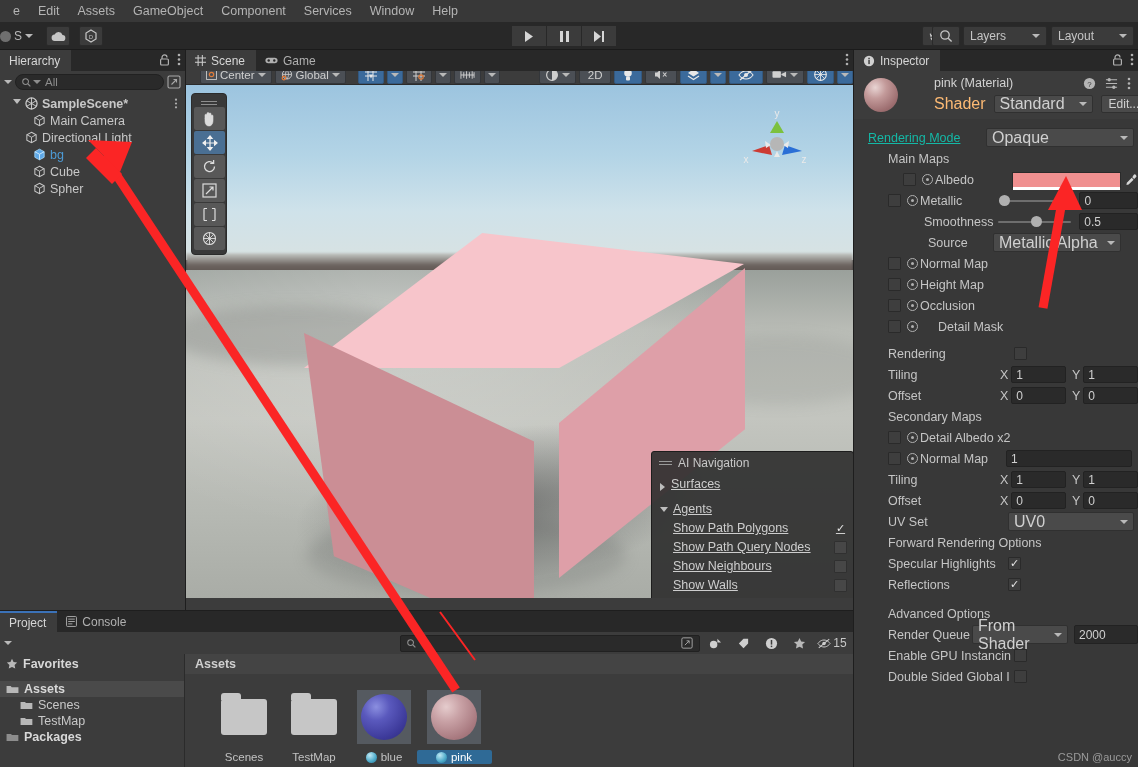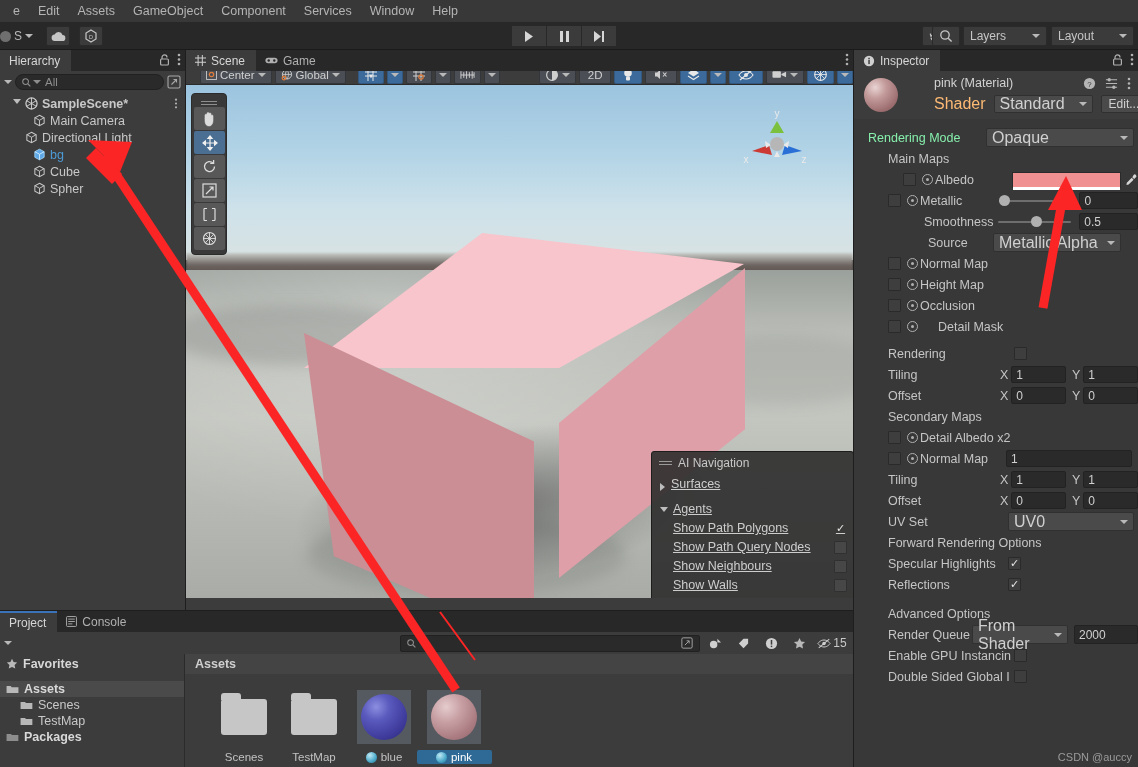--- a/index.html
+++ b/index.html
@@ -134,21 +134,21 @@
   #matball{ width:34px; height:34px; border-radius:50%; background:radial-gradient(circle at 33% 28%, #e8d4d3 0%, #c39a9a 33%, #9d6e70 72%, #7e5759 100%); }
   #mattitle{ position:absolute; left:80px; top:5px; font-size:12.5px; color:#d2d2d2;}
   #matheader .hicons{ position:absolute; right:7px; top:6px; display:flex; gap:9px; align-items:center; color:#b5b5b5;}
   #shaderrow{ position:absolute; left:80px; top:24px; display:flex; align-items:center; gap:8px;}
   .ddfield{ background:#4a4a4a; border:1px solid #303030; border-radius:2px; height:18px; display:flex; align-items:center;
             padding:0 5px; justify-content:space-between; color:#d0d0d0; font-size:16px; cursor:default; }
   .btn{ background:#4a4a4a; border:1px solid #303030; border-radius:2px; height:18px; display:flex; align-items:center;
         padding:0 7px; color:#d0d0d0; font-size:12px; cursor:default;}
   #inspbody{ padding:8px 0 0 0; }
   .irow{ height:21px; display:flex; align-items:center; padding-left:14px; font-size:12.5px; color:#c5c5c5; }
-  .irow .ilbl{ width:118px; color:#86efac;}
+  .irow .ilbl{ width:118px; color:#14b8a6;text-decoration:underline;}
   .cb{ width:13px; height:13px; background:#3e3e3e; border:1px solid #2a2a2a; border-radius:1px; display:inline-flex;
        align-items:center; justify-content:center; color:#e6e6e6; font-size:11px; flex:none;}
   .target{ width:11px; height:11px; border-radius:50%; border:1px solid #b0b0b0; display:inline-flex; align-items:center; justify-content:center; flex:none;}
   .target:after{ content:""; width:3px;height:3px;border-radius:50%; background:#b0b0b0;}
   .num{ background:#2a2a2a; border:1px solid #222; border-radius:2px; height:17px; display:flex; align-items:center;
         padding:0 4px; color:#d0d0d0; font-size:12px;}
   .slider{ position:relative; height:17px; display:flex; align-items:center; }
   .slider .track{ height:2px; background:#6e6e6e; width:100%; border-radius:1px;}
   .slider .knob{ position:absolute; width:11px; height:11px; border-radius:50%; background:#b0b0b0; top:3px;}
   #swatch{ height:16px; background:#f09090; border:1px solid #2a2a2a; position:relative;}

